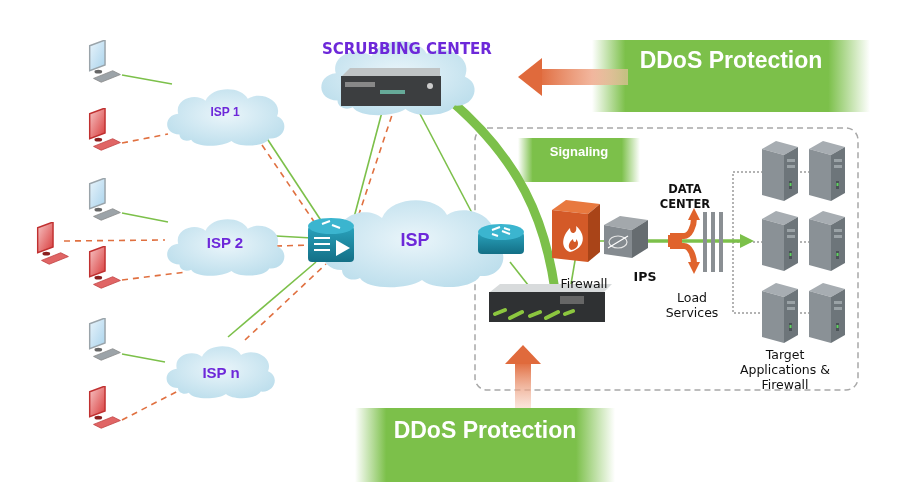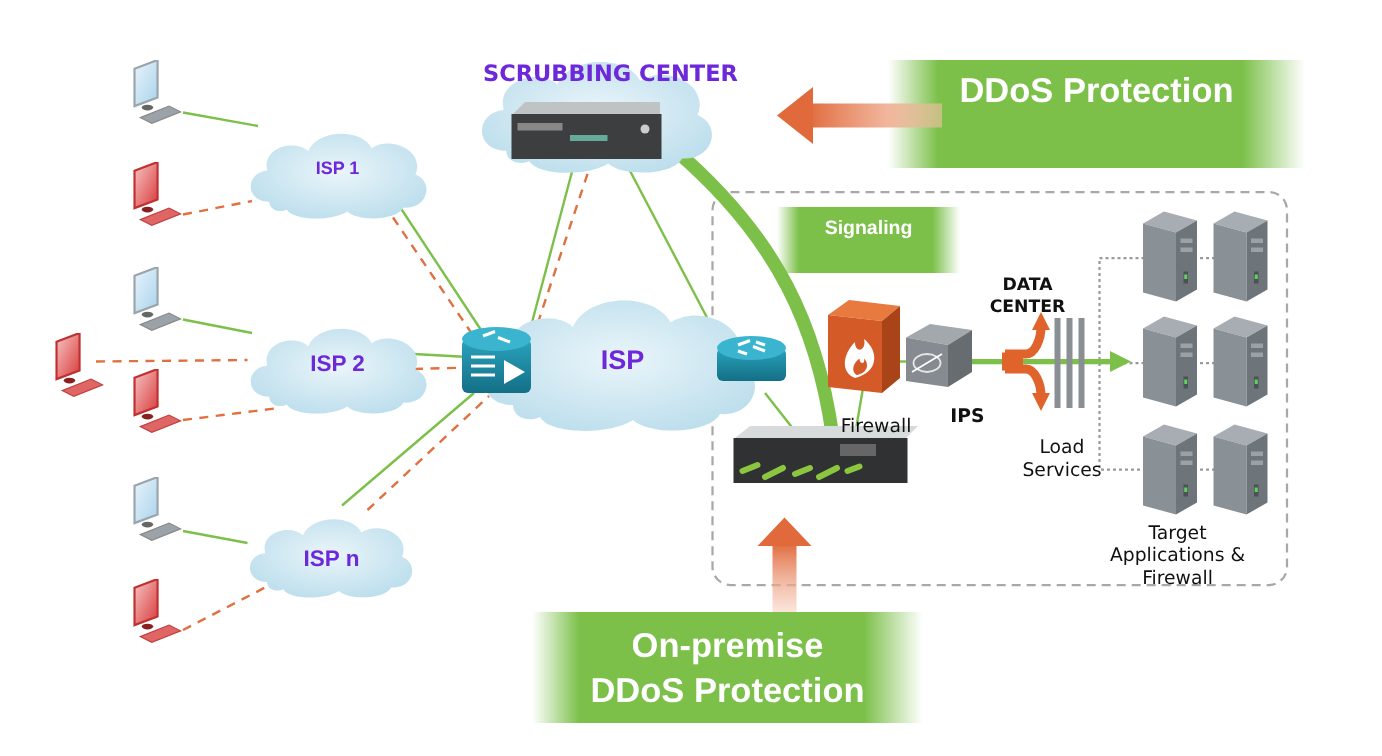--- a/index.html
+++ b/index.html
@@ -211,31 +211,30 @@
 <div class="lbl" style="left:176px;top:364px;width:90px;font-size:15px;">ISP n</div>
 <div class="lbl" style="left:375px;top:230px;width:80px;font-size:18px;">ISP</div>
 
 <div class="banner" style="left:600px;top:45px;width:262px;font-size:23px;line-height:30px;">
   <span>DDoS Protection</span>
 </div>
 <div class="banner" style="left:520px;top:143px;width:118px;font-size:13px;line-height:17px;">
   <span>Signaling</span>
 </div>
 <div class="banner" style="left:360px;top:415px;width:250px;font-size:23px;line-height:30px;">
-  <span>On-premise</span>
   <span>DDoS Protection</span>
 </div>
 
 <div class="clbl" style="left:650px;top:137px;width:70px;font-weight:bold;font-size:11.5px;margin-top:45px;">
   <div>DATA</div>
   <div>CENTER</div>
 </div>
 <div class="clbl" style="left:554px;top:276px;width:60px;">Firewall</div>
 <div class="clbl" style="left:630px;top:269px;width:30px;font-weight:bold;">IPS</div>
-<div class="clbl" style="left:673px;top:290px;width:70px;">
+<div class="clbl" style="left:657px;top:290px;width:70px;">
   <div>Load</div>
   <div>Services</div>
 </div>
 <div class="clbl" style="left:733px;top:347px;width:104px;">
   <div>Target</div>
   <div>Applications &amp;</div>
   <div>Firewall</div>
 </div>
 
 </body></html>

